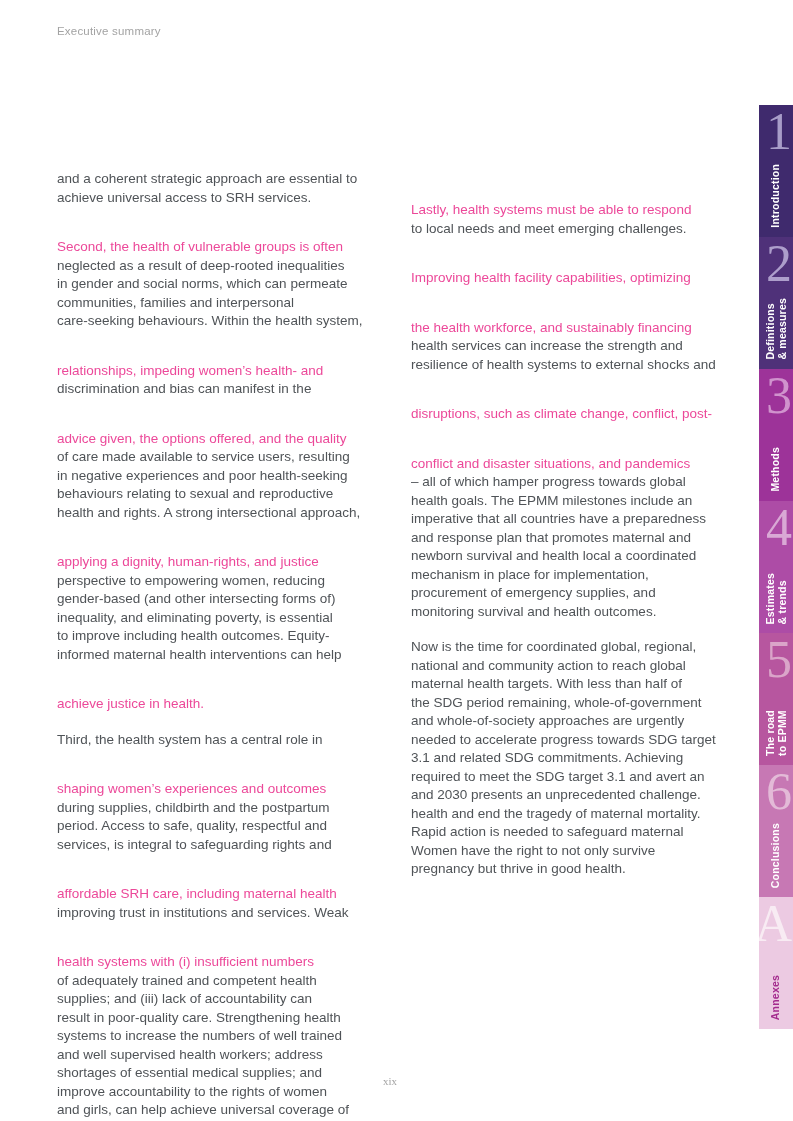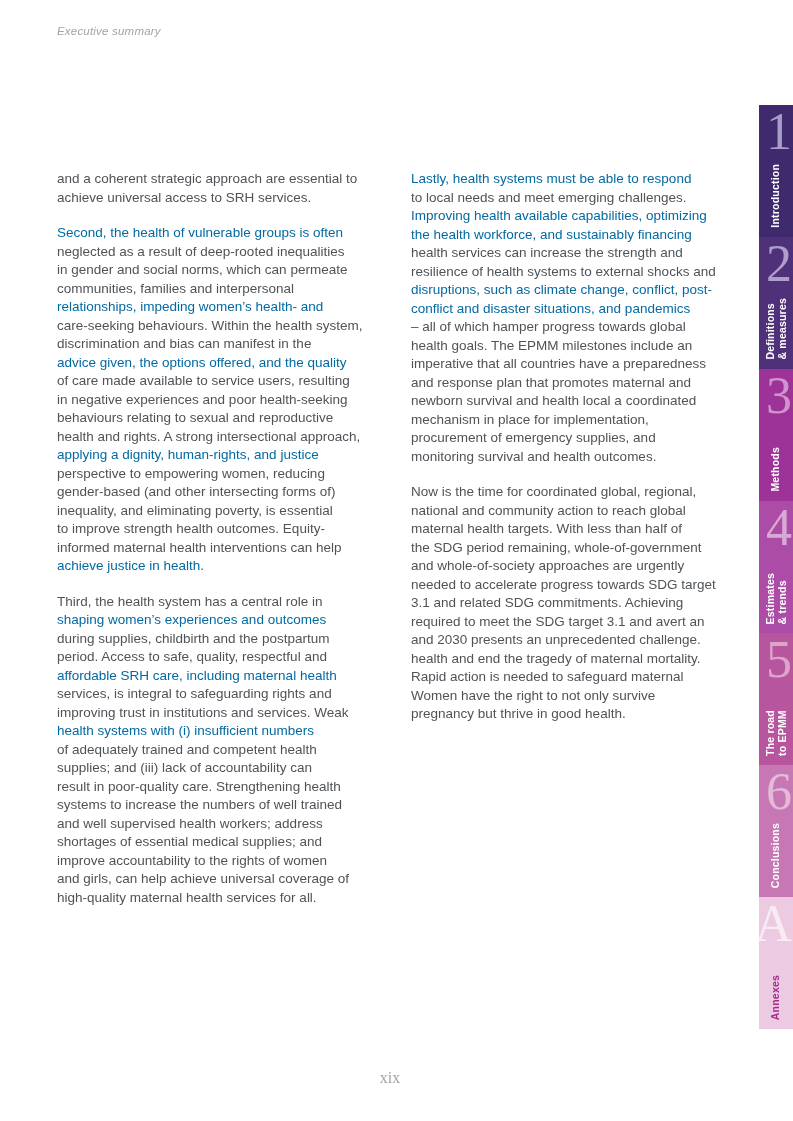--- a/index.html
+++ b/index.html
@@ -9,38 +9,37 @@
     position: relative;
     overflow: hidden;
     font-family: "Liberation Sans", sans-serif;
   }
   .running-header {
     position: absolute;
     left: 57px; top: 25px;
     font-size: 11.5px;
     color: #a3a3a3;
     letter-spacing: 0.2px;
-    font-style: italic;
   }
   .content {
     position: absolute;
     left: 57px; top: 170px;
     display: flex;
     gap: 32px;
   }
   .col { width: 322px; }
   .para { margin: 0 0 17px 0; }
   .para:last-child { margin-bottom: 0; }
   .line {
     font-size: 13.5px;
     line-height: 18.5px;
     color: #4f5357;
     white-space: nowrap;
   }
-  .line.light { color: #0369a1; }
+  .line.light { color: #ec4899; margin-top: 31px; }
   .sidebar {
     position: absolute;
     top: 105px; right: 0;
     width: 34px;
     display: flex;
     flex-direction: column;
   }
   .tab {
     position: relative;
     width: 34px; height: 132px;
@@ -68,82 +67,82 @@
     font-size: 10.5px;
     font-weight: bold;
     line-height: 11.5px;
     letter-spacing: 0.2px;
   }
   .page-number {
     position: absolute;
     left: 57px; bottom: 34px;
     width: 666px;
     text-align: center;
-    font-size: 16px;
+    font-size: 11px;
     color: #a3a3a3;
     font-family: Liberation Serif, serif;
   }
 </style>
 </head>
 <body>
 
 <div class="running-header">Executive summary</div>
 
 <div class="content">
   <div class="col">
       <div class="para">
         <div class="line">and a coherent strategic approach are essential to</div>
         <div class="line">achieve universal access to SRH services.</div>
       </div>
       <div class="para">
         <div class="line light">Second, the health of vulnerable groups is often</div>
         <div class="line">neglected as a result of deep-rooted inequalities</div>
         <div class="line">in gender and social norms, which can permeate</div>
         <div class="line">communities, families and interpersonal</div>
+        <div class="line">care-seeking behaviours. Within the health system,</div>
         <div class="line light">relationships, impeding women’s health- and</div>
-        <div class="line">care-seeking behaviours. Within the health system,</div>
         <div class="line">discrimination and bias can manifest in the</div>
         <div class="line light">advice given, the options offered, and the quality</div>
         <div class="line">of care made available to service users, resulting</div>
         <div class="line">in negative experiences and poor health-seeking</div>
         <div class="line">behaviours relating to sexual and reproductive</div>
         <div class="line">health and rights. A strong intersectional approach,</div>
         <div class="line light">applying a dignity, human-rights, and justice</div>
         <div class="line">perspective to empowering women, reducing</div>
         <div class="line">gender-based (and other intersecting forms of)</div>
         <div class="line">inequality, and eliminating poverty, is essential</div>
-        <div class="line">to improve strength health outcomes. Equity-</div>
+        <div class="line">to improve including health outcomes. Equity-</div>
         <div class="line">informed maternal health interventions can help</div>
         <div class="line light">achieve justice in health.</div>
       </div>
       <div class="para">
         <div class="line">Third, the health system has a central role in</div>
         <div class="line light">shaping women’s experiences and outcomes</div>
         <div class="line">during supplies, childbirth and the postpartum</div>
         <div class="line">period. Access to safe, quality, respectful and</div>
+        <div class="line">services, is integral to safeguarding rights and</div>
         <div class="line light">affordable SRH care, including maternal health</div>
-        <div class="line">services, is integral to safeguarding rights and</div>
         <div class="line">improving trust in institutions and services. Weak</div>
         <div class="line light">health systems with (i) insufficient numbers</div>
         <div class="line">of adequately trained and competent health</div>
         <div class="line">supplies; and (iii) lack of accountability can</div>
         <div class="line">result in poor-quality care. Strengthening health</div>
         <div class="line">systems to increase the numbers of well trained</div>
         <div class="line">and well supervised health workers; address</div>
         <div class="line">shortages of essential medical supplies; and</div>
         <div class="line">improve accountability to the rights of women</div>
         <div class="line">and girls, can help achieve universal coverage of</div>
         <div class="line">high-quality maternal health services for all.</div>
       </div>
     </div>
   <div class="col">
       <div class="para">
         <div class="line light">Lastly, health systems must be able to respond</div>
         <div class="line">to local needs and meet emerging challenges.</div>
-        <div class="line light">Improving health available capabilities, optimizing</div>
+        <div class="line light">Improving health facility capabilities, optimizing</div>
         <div class="line light">the health workforce, and sustainably financing</div>
         <div class="line">health services can increase the strength and</div>
         <div class="line">resilience of health systems to external shocks and</div>
         <div class="line light">disruptions, such as climate change, conflict, post-</div>
         <div class="line light">conflict and disaster situations, and pandemics</div>
         <div class="line">– all of which hamper progress towards global</div>
         <div class="line">health goals. The EPMM milestones include an</div>
         <div class="line">imperative that all countries have a preparedness</div>
         <div class="line">and response plan that promotes maternal and</div>
         <div class="line">newborn survival and health local a coordinated</div>

